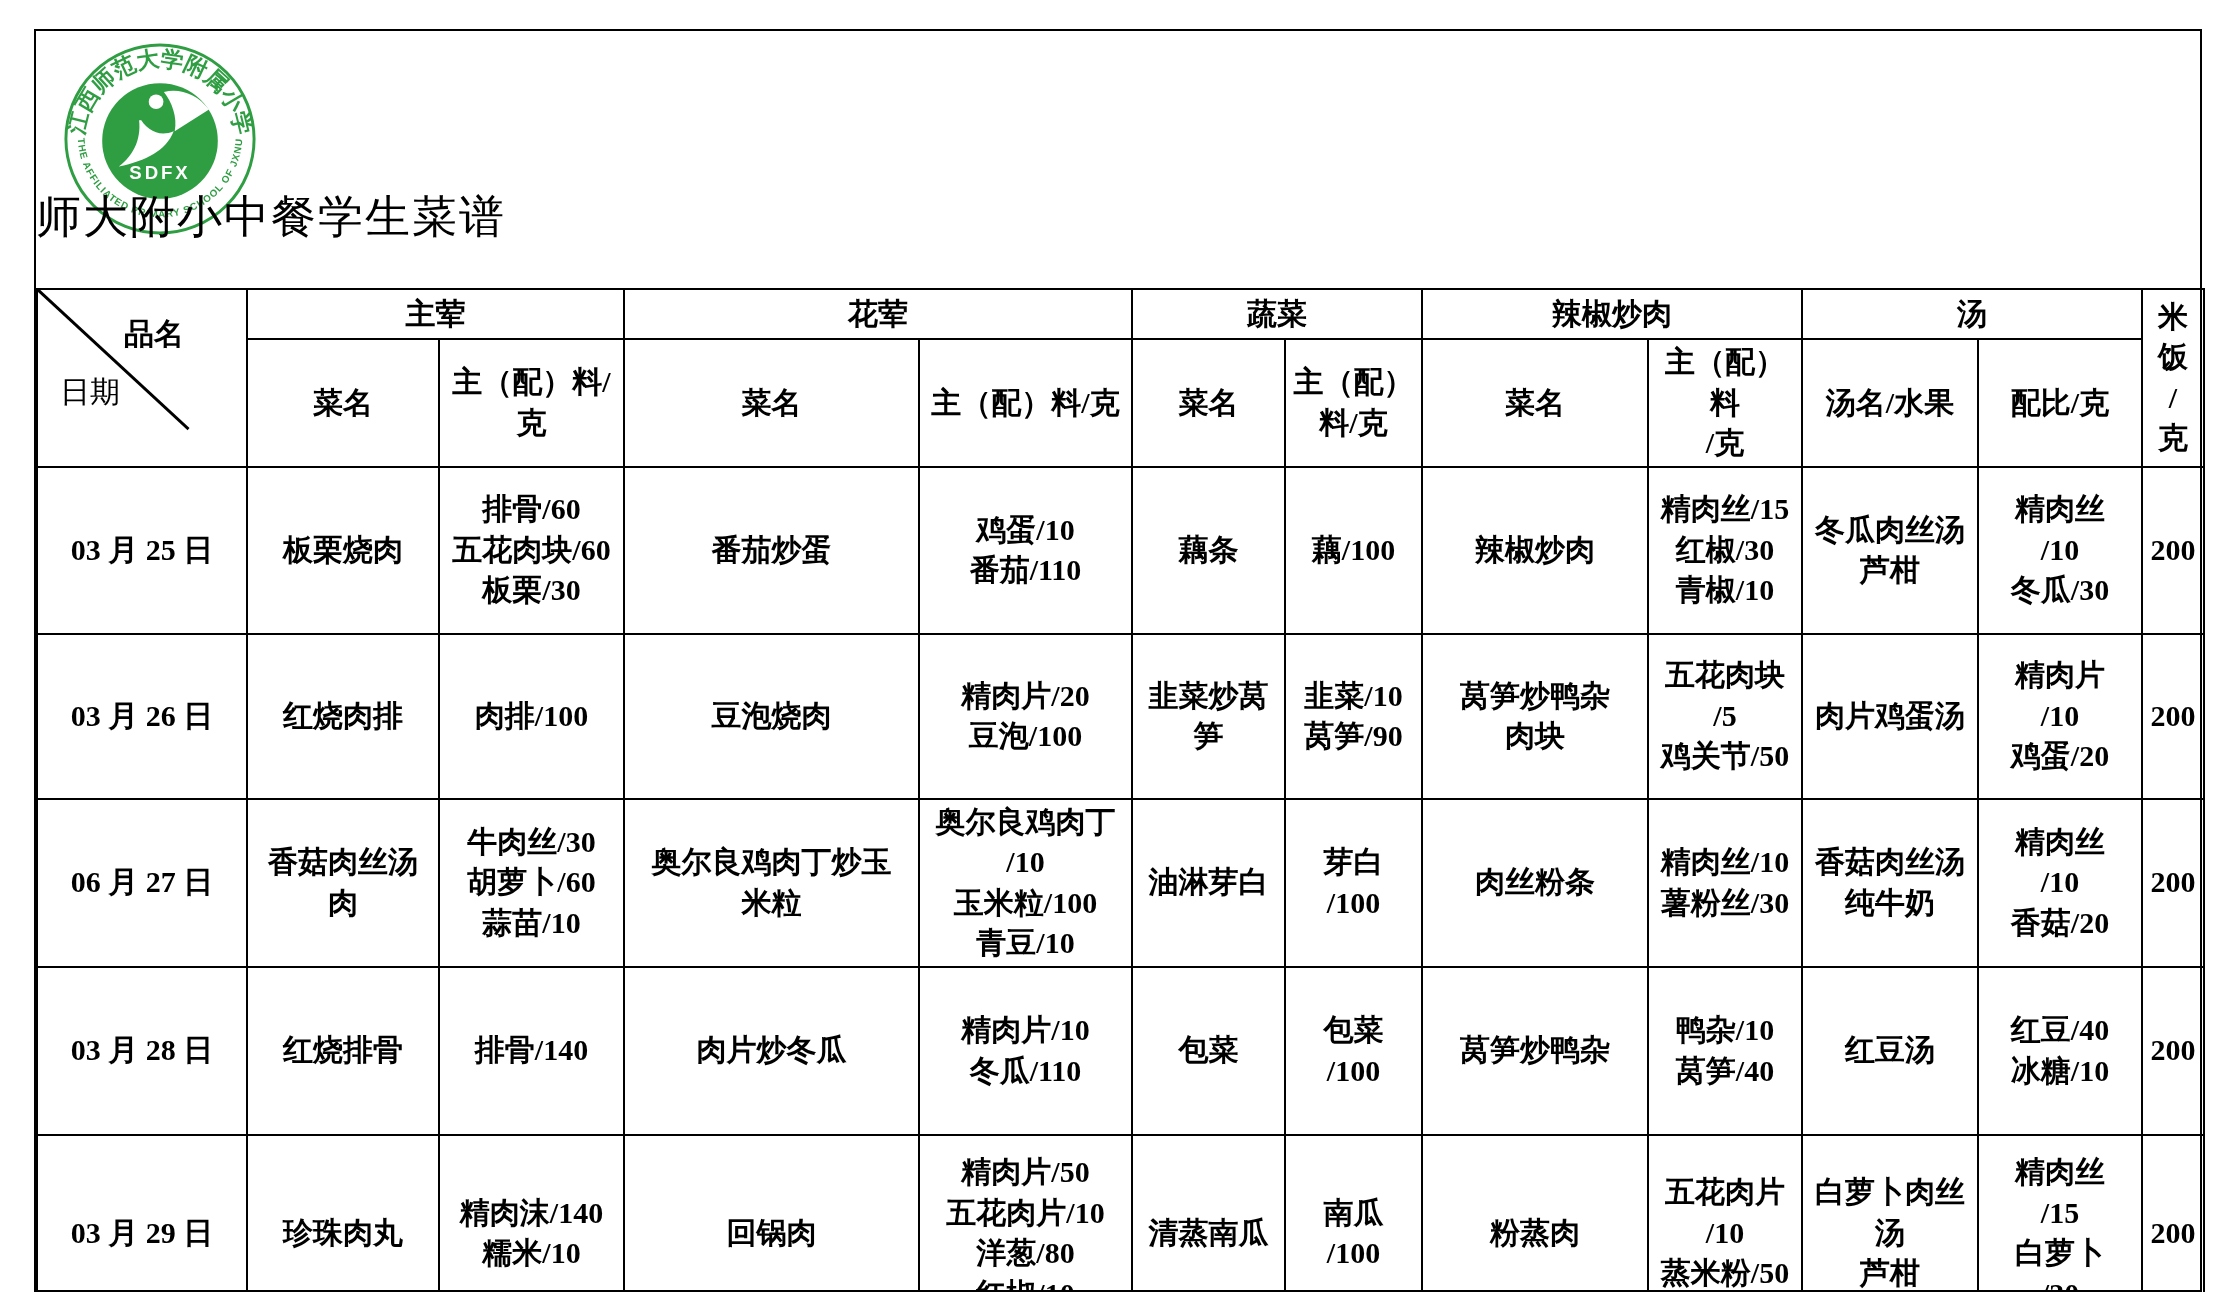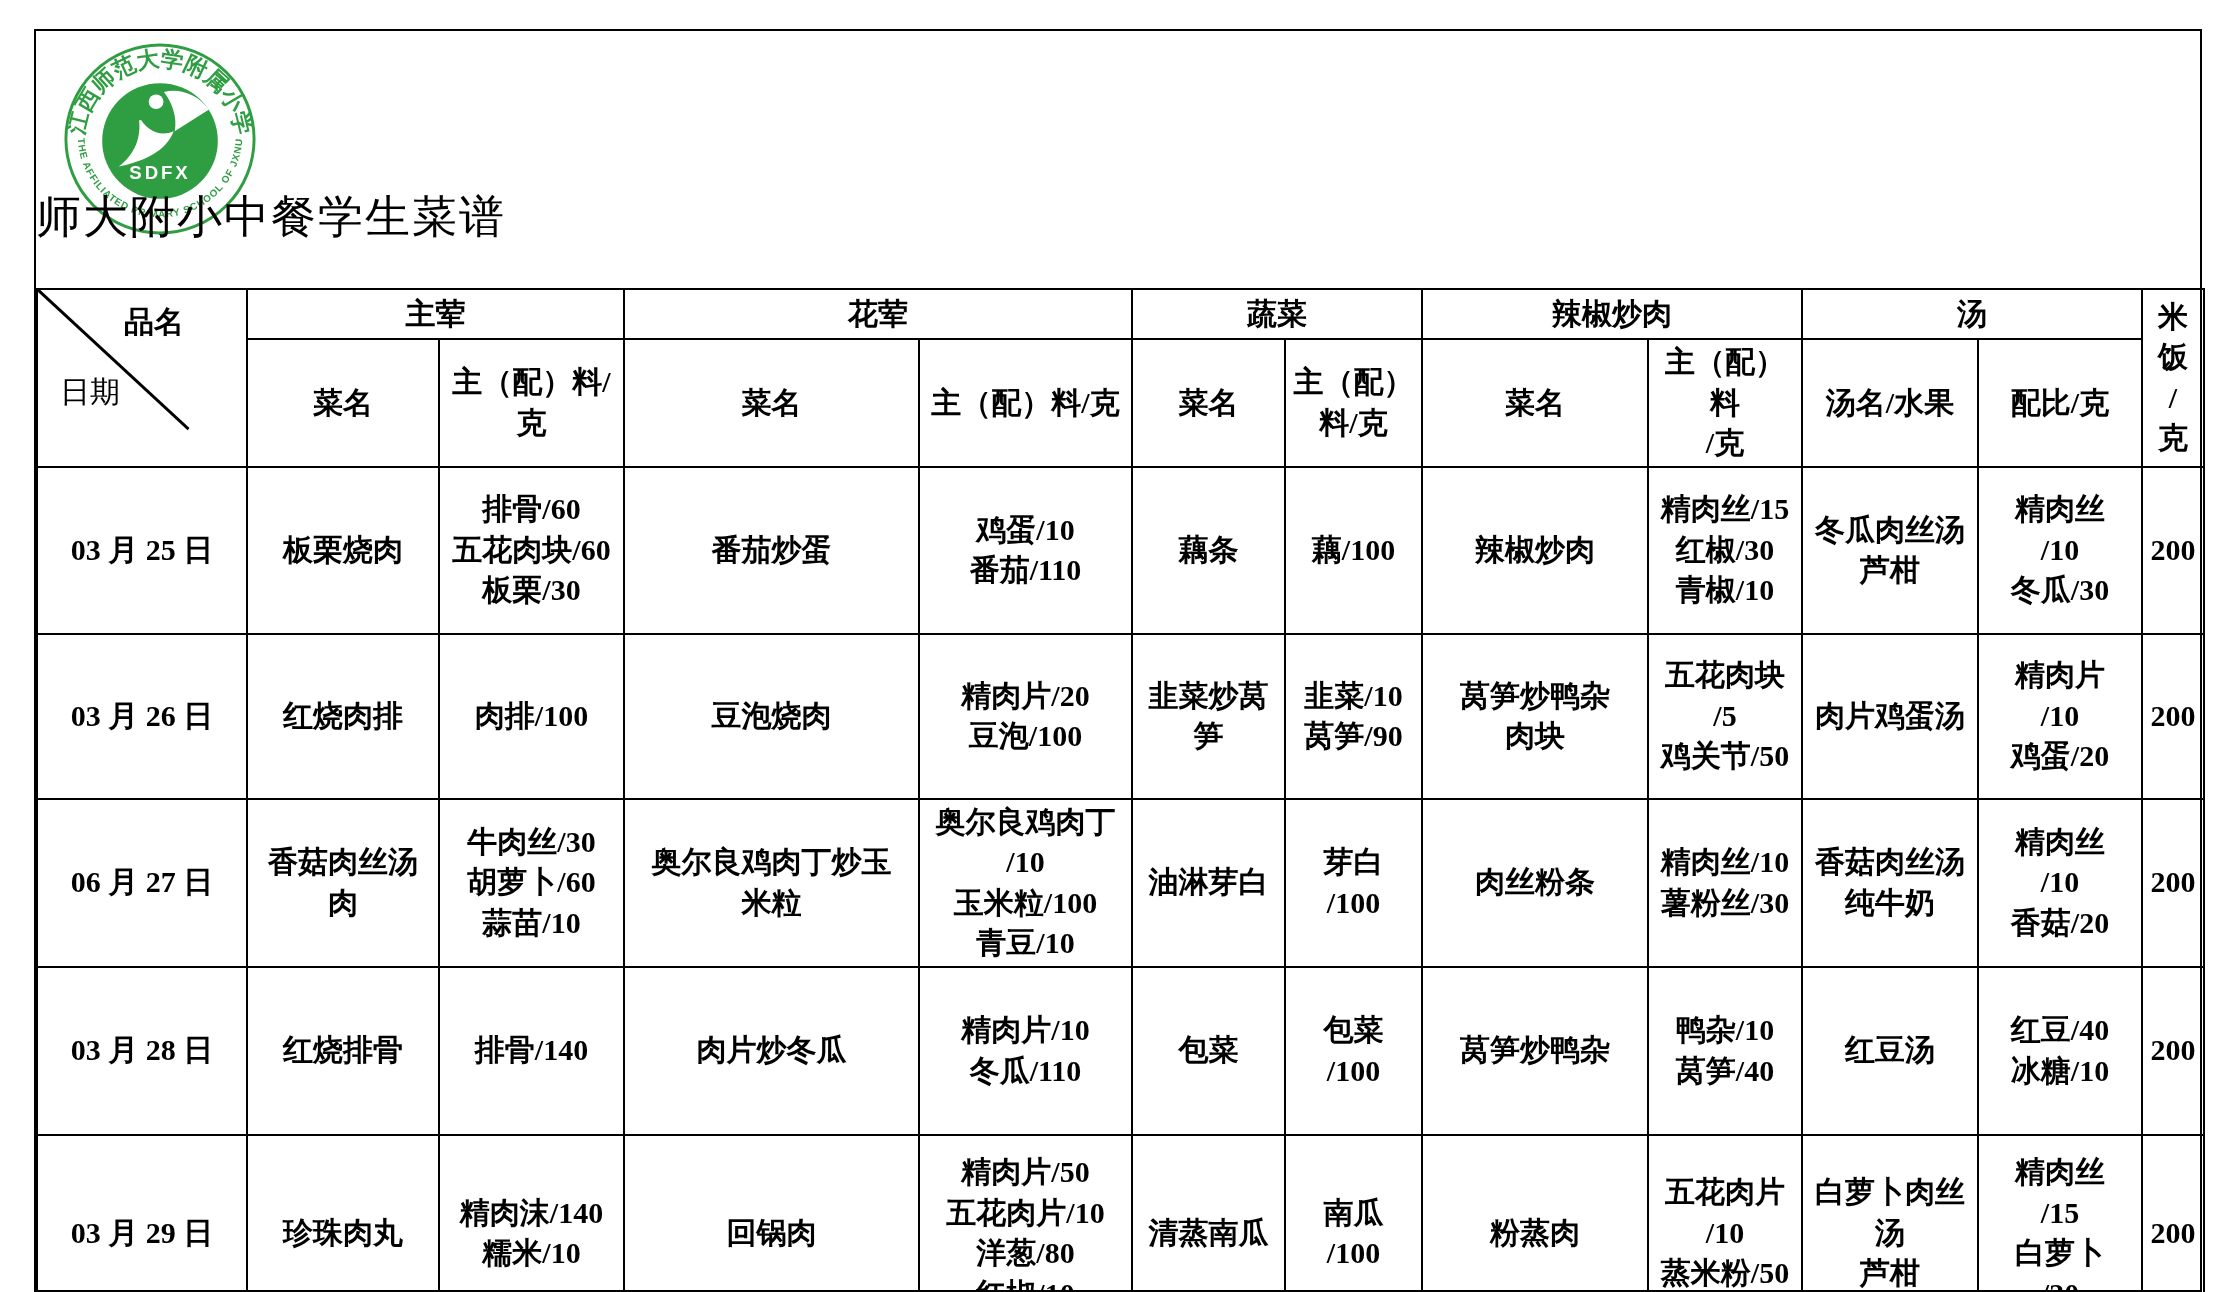--- a/index.html
+++ b/index.html
@@ -24,21 +24,21 @@
     border-collapse:collapse;table-layout:fixed;
   }
   table.menu td{
     border:2px solid #000;text-align:center;vertical-align:middle;
     font-size:30px;font-weight:bold;line-height:1.35;
     white-space:pre-line;padding:2px 4px;box-sizing:border-box;
     overflow:hidden;
   }
   td.corner{position:relative;padding:0;}
   .corner svg{position:absolute;left:0;top:0;width:100%;height:100%;}
-  .corner-top{position:absolute;top:12px;left:86px;font-size:30px;font-weight:bold;}
+  .corner-top{position:absolute;top:24px;left:86px;font-size:30px;font-weight:bold;}
   .corner-bottom{position:absolute;top:82px;left:22px;font-size:30px;font-weight:normal;}
   td.rice{padding:0 9px;word-break:break-all;}
 </style>
 </head>
 <body>
 
 <div class="sheet">
 
   <svg class="logo" viewBox="0 0 200 200">
     <circle cx="100" cy="100" r="96" fill="#ffffff" stroke="#2f9e43" stroke-width="3"></circle>

